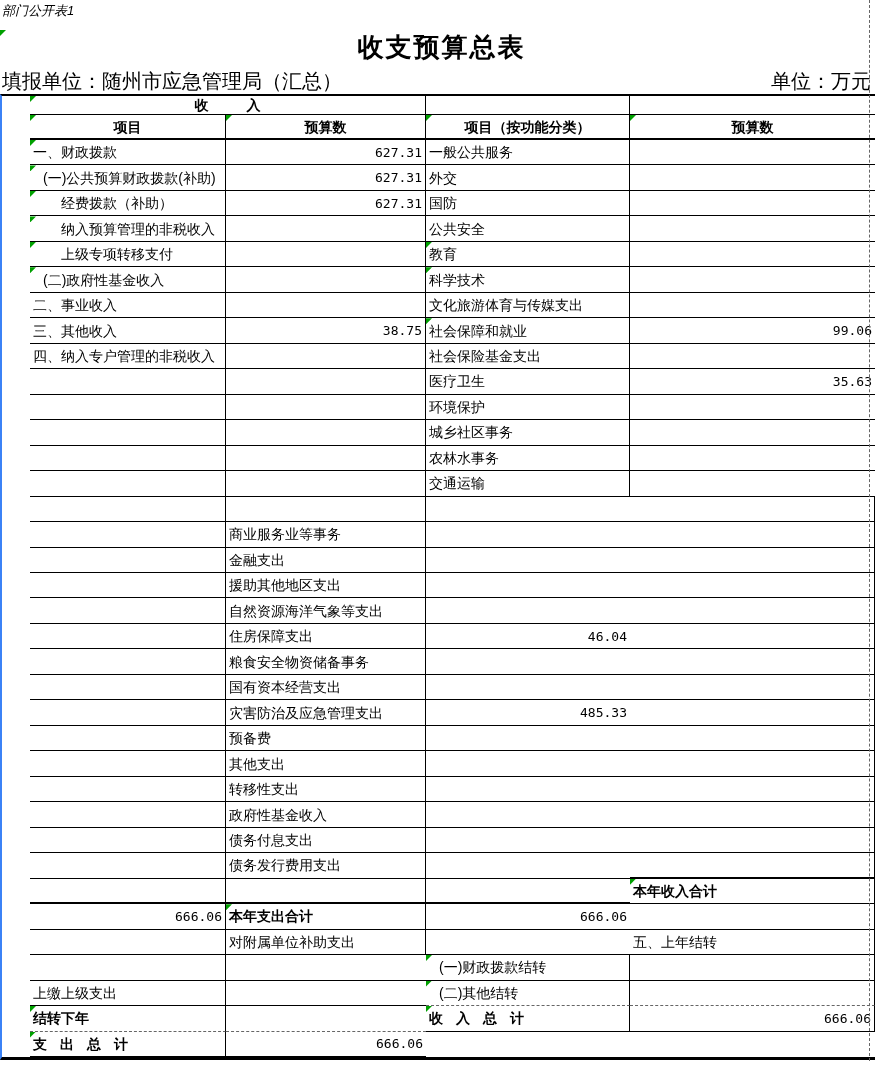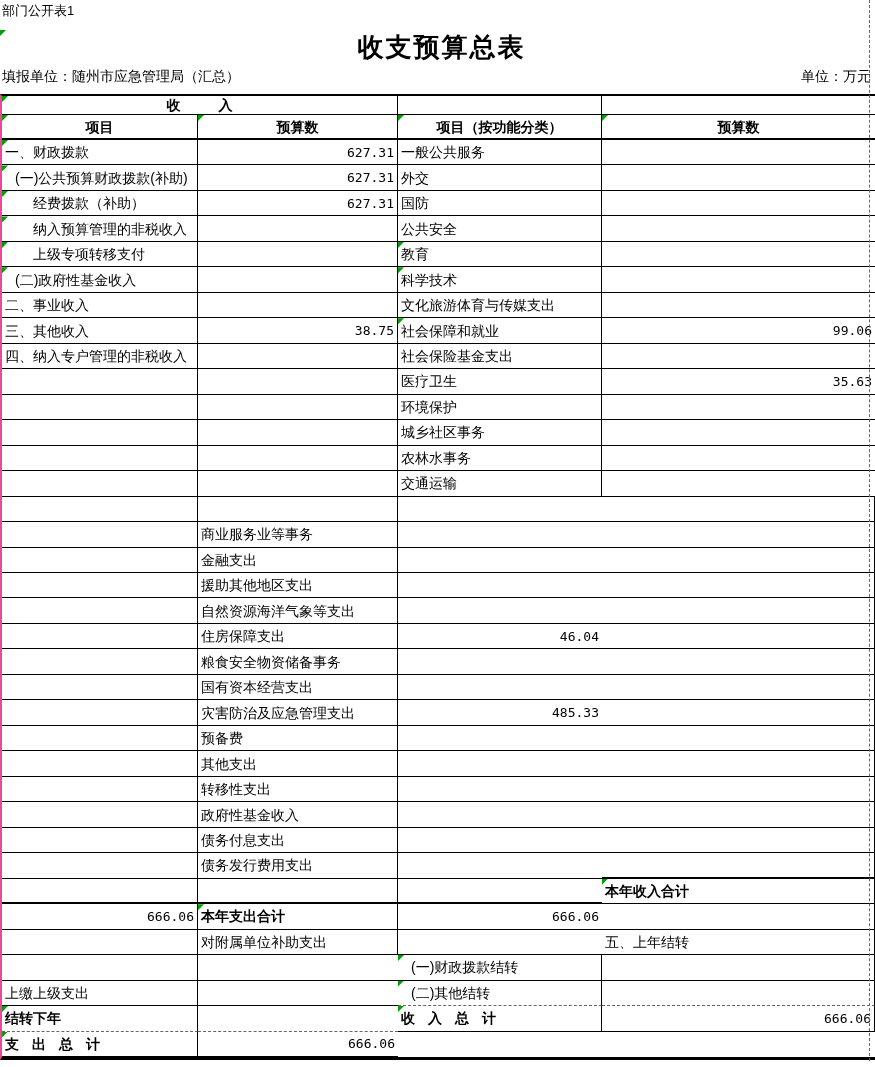--- a/index.html
+++ b/index.html
@@ -1,28 +1,28 @@
 <!DOCTYPE html>
 <html><head>
 <meta charset="utf-8">
 <style>
   html,body{margin:0;padding:0;background:#fff;}
   .page{position:relative;width:875px;height:1067px;background:#ffffff;overflow:hidden;
         font-family:"Liberation Sans",sans-serif;color:#000;}
-  .corner{position:absolute;top:2px;left:2px;font-size:13px;}
+  .corner{position:absolute;top:2px;left:2px;font-size:13px;font-style:italic;}
   .title{position:absolute;top:26px;left:0;width:875px;text-align:center;margin:4px;
          font-family:"Liberation Serif",serif;font-size:26px;font-weight:bold;letter-spacing:2px;}
   .subrow{position:absolute;top:68px;left:2px;width:869px;display:flex;justify-content:space-between;
-          font-size:14px;}
+          font-size:20px;}
   
   .grid{position:absolute;top:94px;left:0;width:875px;height:966px;box-sizing:border-box;
         display:grid;grid-template-columns:196px 200px 204px 1fr;
         grid-template-rows:19px 25px repeat(36,1fr);
-        border-top:2px solid #000;border-left:2px solid #ec4899;border-bottom:3px solid #000;
-        background:#fff;}
+        border-top:2px solid #000;border-left:2px solid #3b82f6;border-bottom:3px solid #000;
+        background:#fff;padding-left:28px;}
   .cell{position:relative;box-sizing:border-box;border-right:1px solid #000;border-bottom:1px solid #000;
         display:flex;align-items:center;padding:0 3px;font-size:14px;line-height:1;overflow:hidden;
         white-space:nowrap;}
   .c4{border-right:none;}
   .num{justify-content:flex-end;font-family:"DejaVu Sans Mono",monospace;font-size:13px;}
   .bc{justify-content:flex-start;font-weight:bold;}
   .ind1{padding-left:13px;}
   .ind2{padding-left:31px;}
   .hd{font-weight:bold;justify-content:center;}
   .hd2{border-bottom:2px solid #000;}

